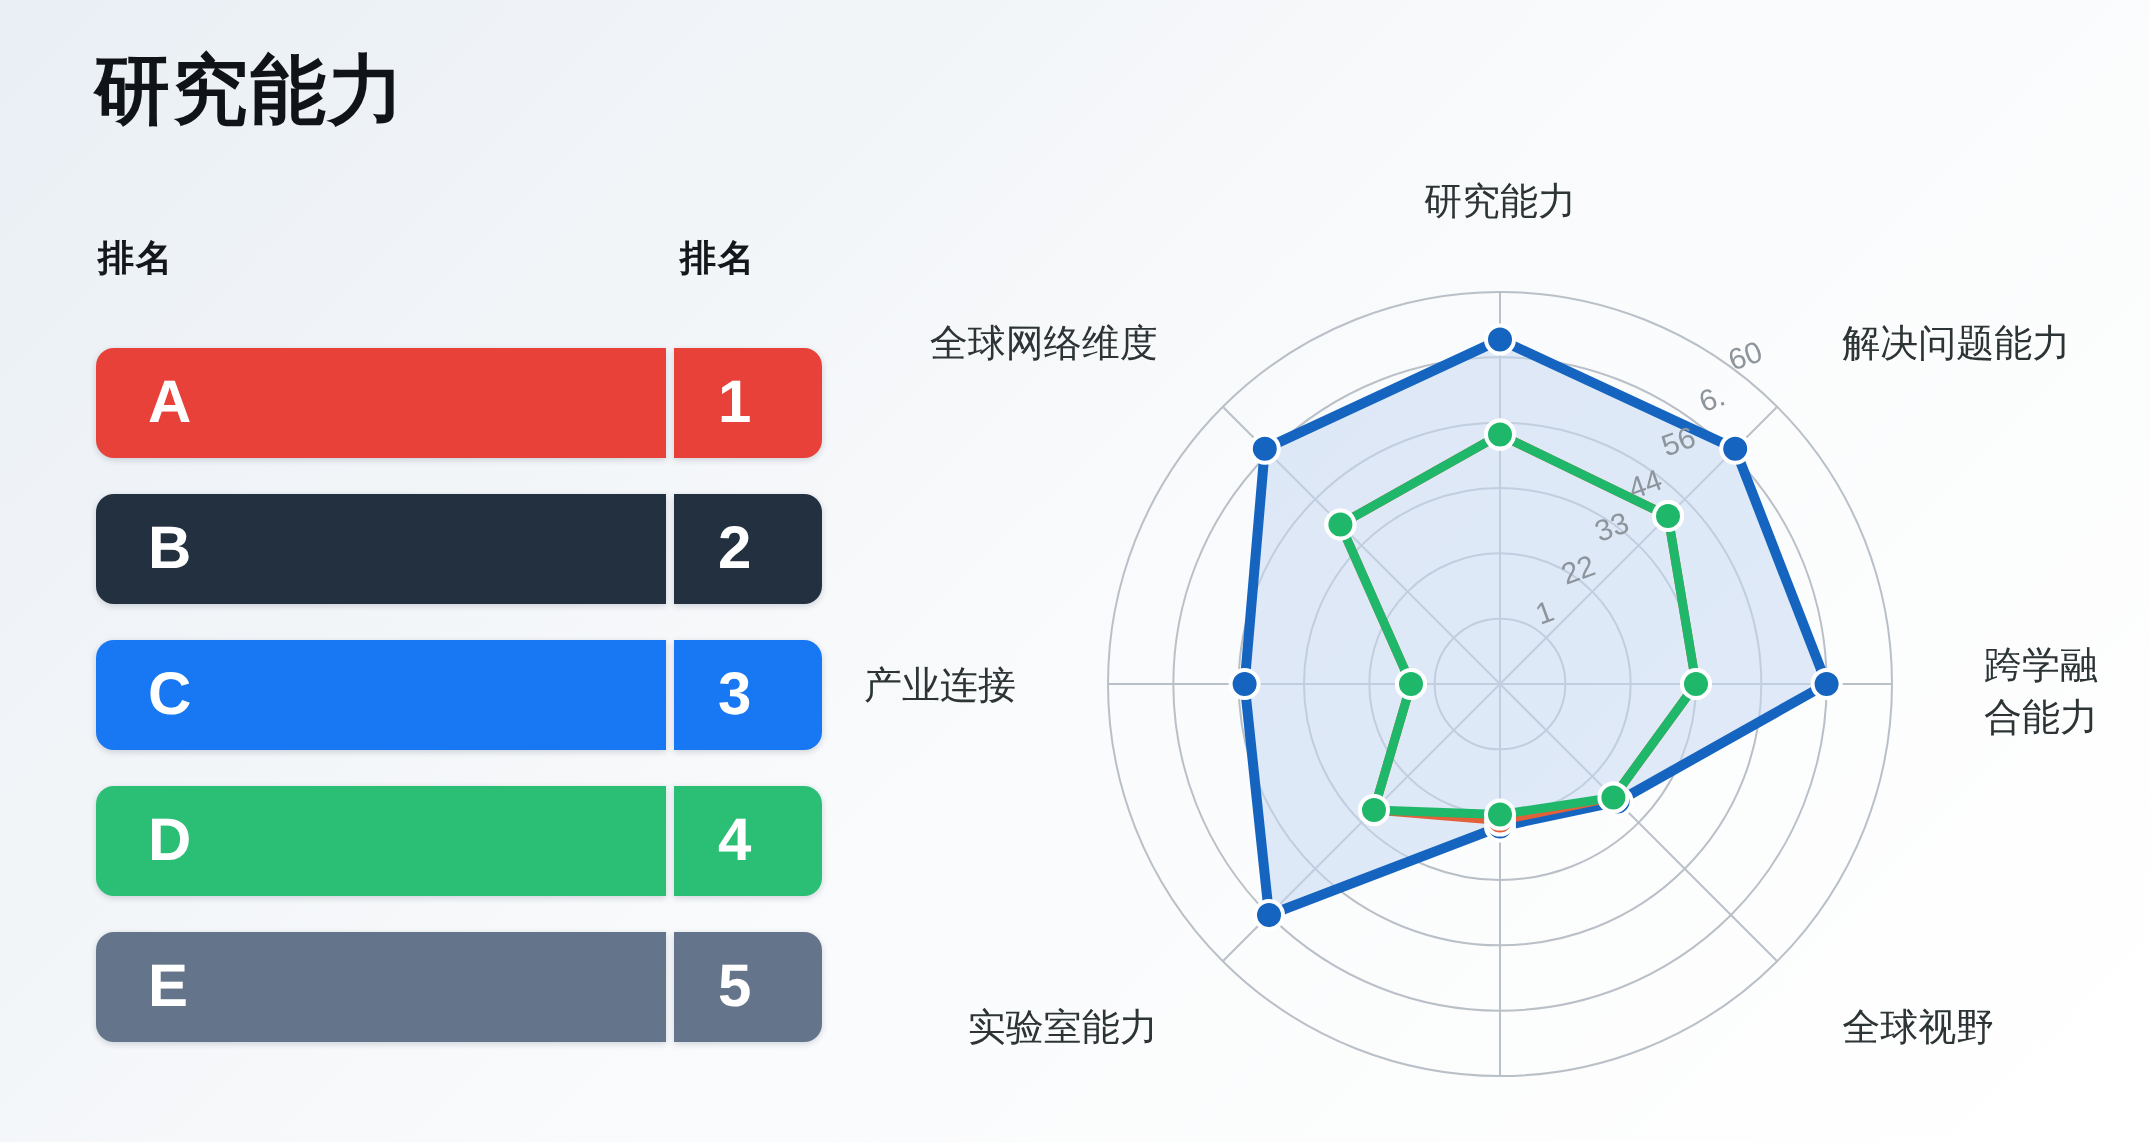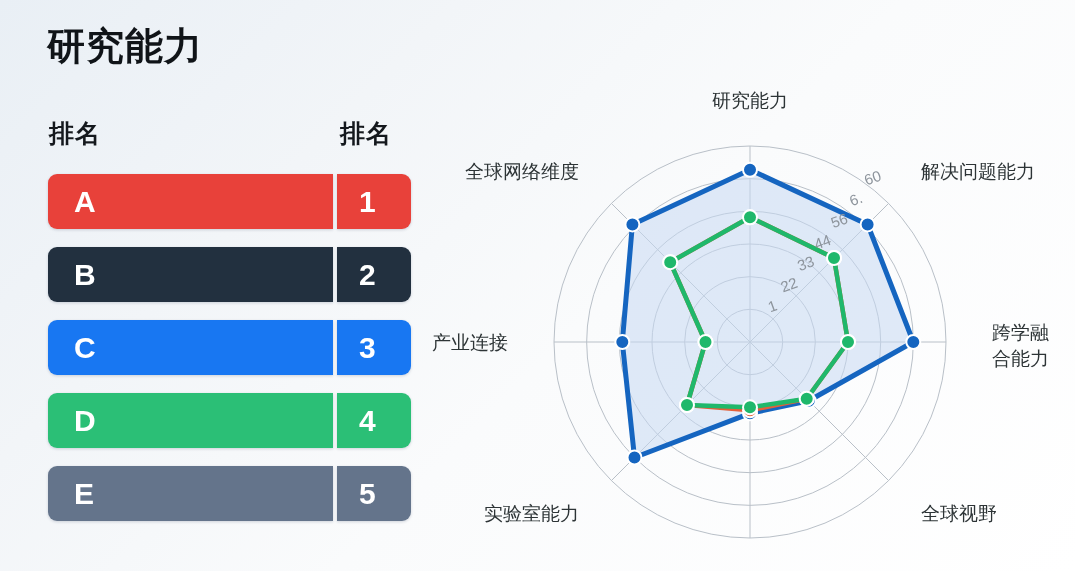--- a/index.html
+++ b/index.html
@@ -12,21 +12,21 @@
   #stage{position:absolute;inset:0;}
 
   
   .page-title{
     position:absolute;left:47px;top:26px;
     font-size:38px;font-weight:bold;color:#101418;
     letter-spacing:1px;line-height:1.1;
   }
   .col-head{
     position:absolute;top:117px;
-    font-size:25px;font-weight:bold;color:#14181d;letter-spacing:1px;
+    font-size:18px;font-weight:bold;color:#14181d;letter-spacing:1px;
   }
   .col-head.left{left:49px;}
   .col-head.right{left:340px;}
 
   .rank-rows{position:absolute;left:48px;top:174px;width:363px;}
   .rank-row{
     display:flex;align-items:stretch;height:55px;margin-bottom:18px;
     position:relative;
   }
   .rank-row .name-cell{

